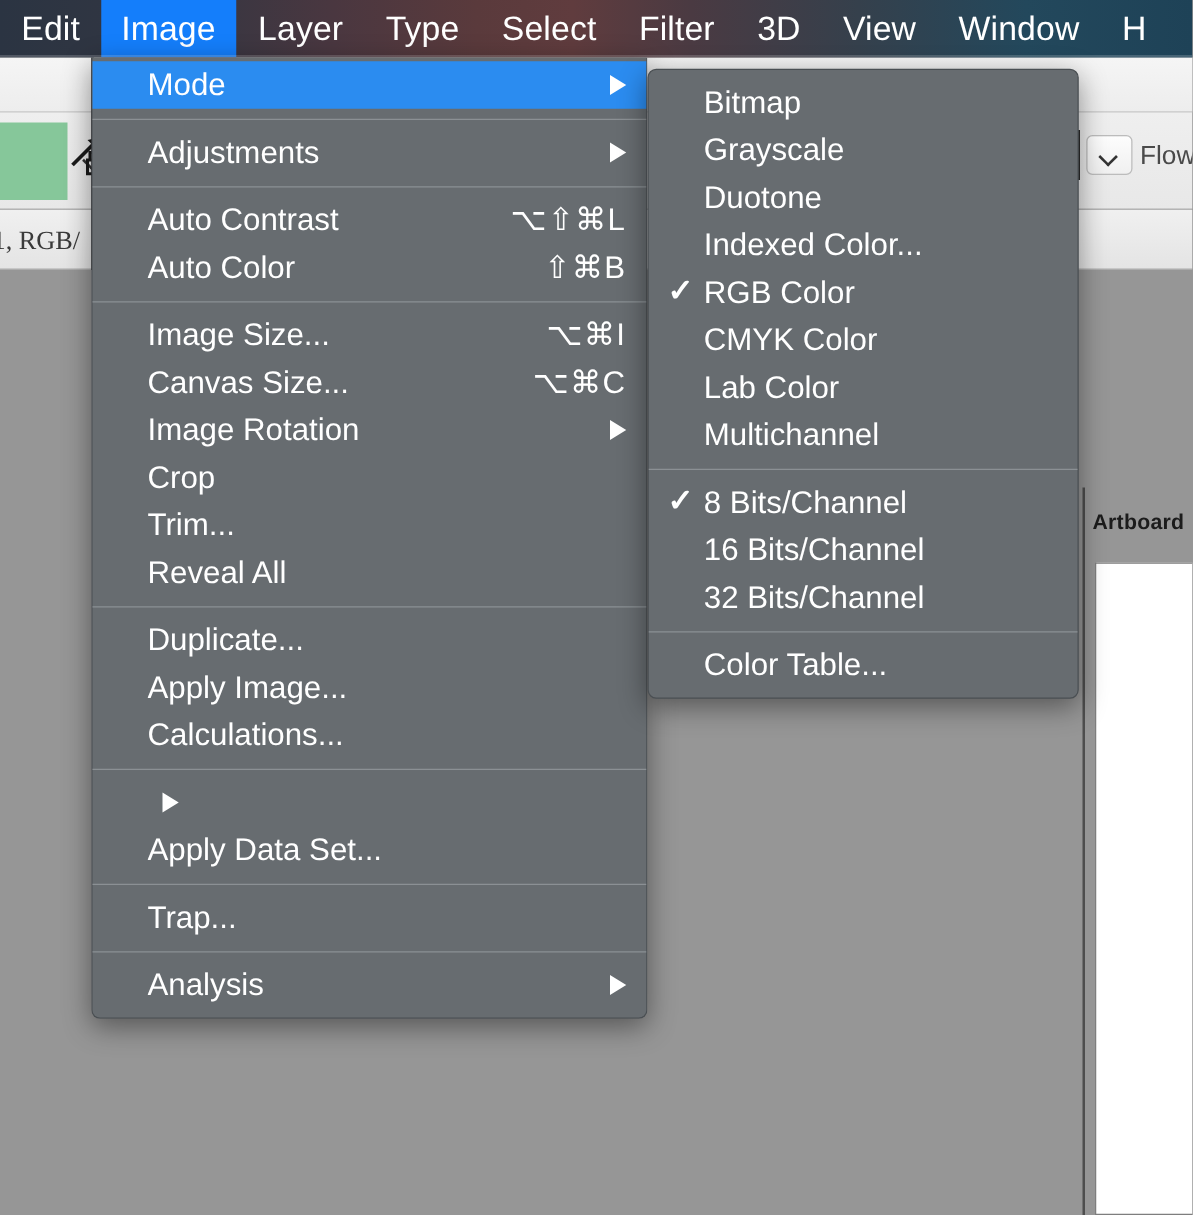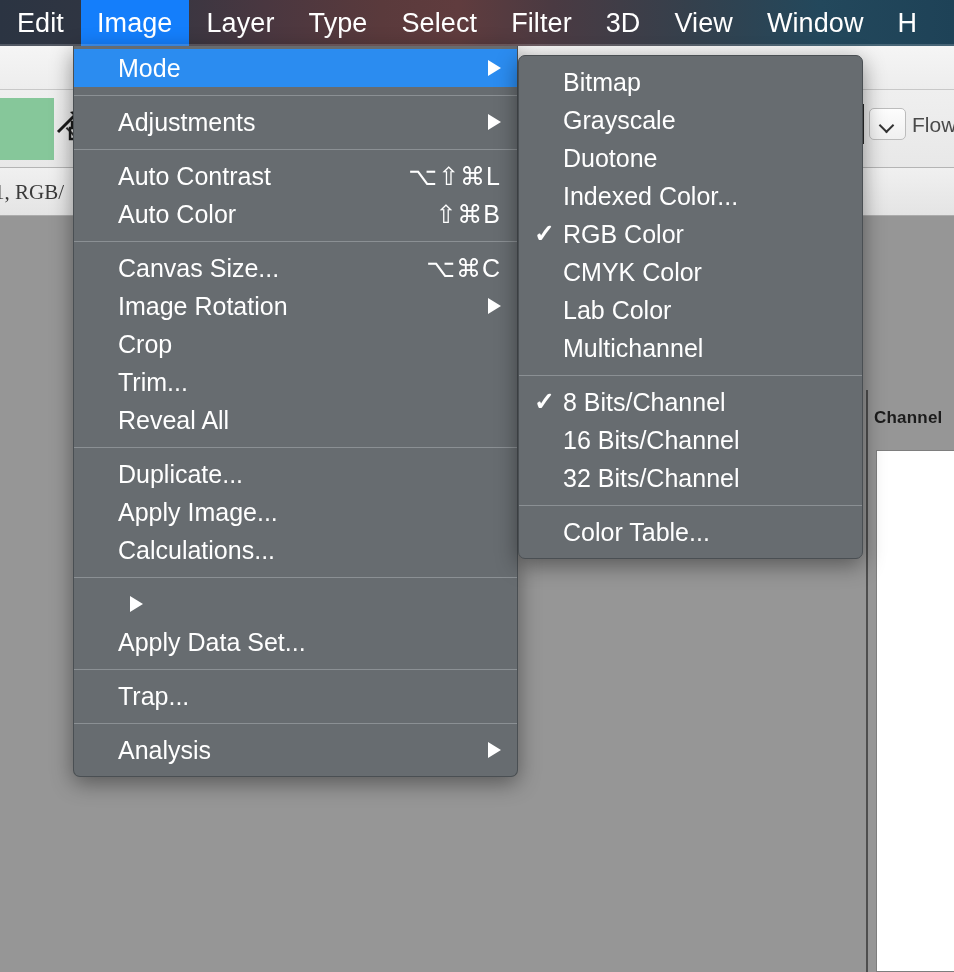--- a/index.html
+++ b/index.html
@@ -186,21 +186,21 @@
 
   <div class="panel-left-edge"></div>
 
   <div class="flow-sep"></div>
   <div class="flow-dropdown">
     <span class="chev"></span>
   </div>
   <div class="flow-label">Flow</div>
 
   <div class="canvas-guide"></div>
-  <div class="artboard-label">Channel</div>
+  <div class="artboard-label">Artboard</div>
   <div class="canvas-white"></div>
 
   <div class="menubar mb-clip" id="menubar">
       <div class="mb-item">Edit</div>
       <div class="mb-item active">Image</div>
       <div class="mb-item">Layer</div>
       <div class="mb-item">Type</div>
       <div class="mb-item">Select</div>
       <div class="mb-item">Filter</div>
       <div class="mb-item">3D</div>
@@ -230,20 +230,24 @@
           <span class="shortcut">⌥⇧⌘L</span>
         </div>
         <div class="mi">
           <span class="label">Auto Color</span>
           <span class="shortcut">⇧⌘B</span>
         </div>
       </div>
       <div class="sep"></div>
       <div class="grp">
         <div class="mi">
+          <span class="label">Image Size...</span>
+          <span class="shortcut">⌥⌘I</span>
+        </div>
+        <div class="mi">
           <span class="label">Canvas Size...</span>
           <span class="shortcut">⌥⌘C</span>
         </div>
         <div class="mi">
           <span class="label">Image Rotation</span>
           <span class="arrow"></span>
         </div>
         <div class="mi disabled">
           <span class="label">Crop</span>
         </div>

